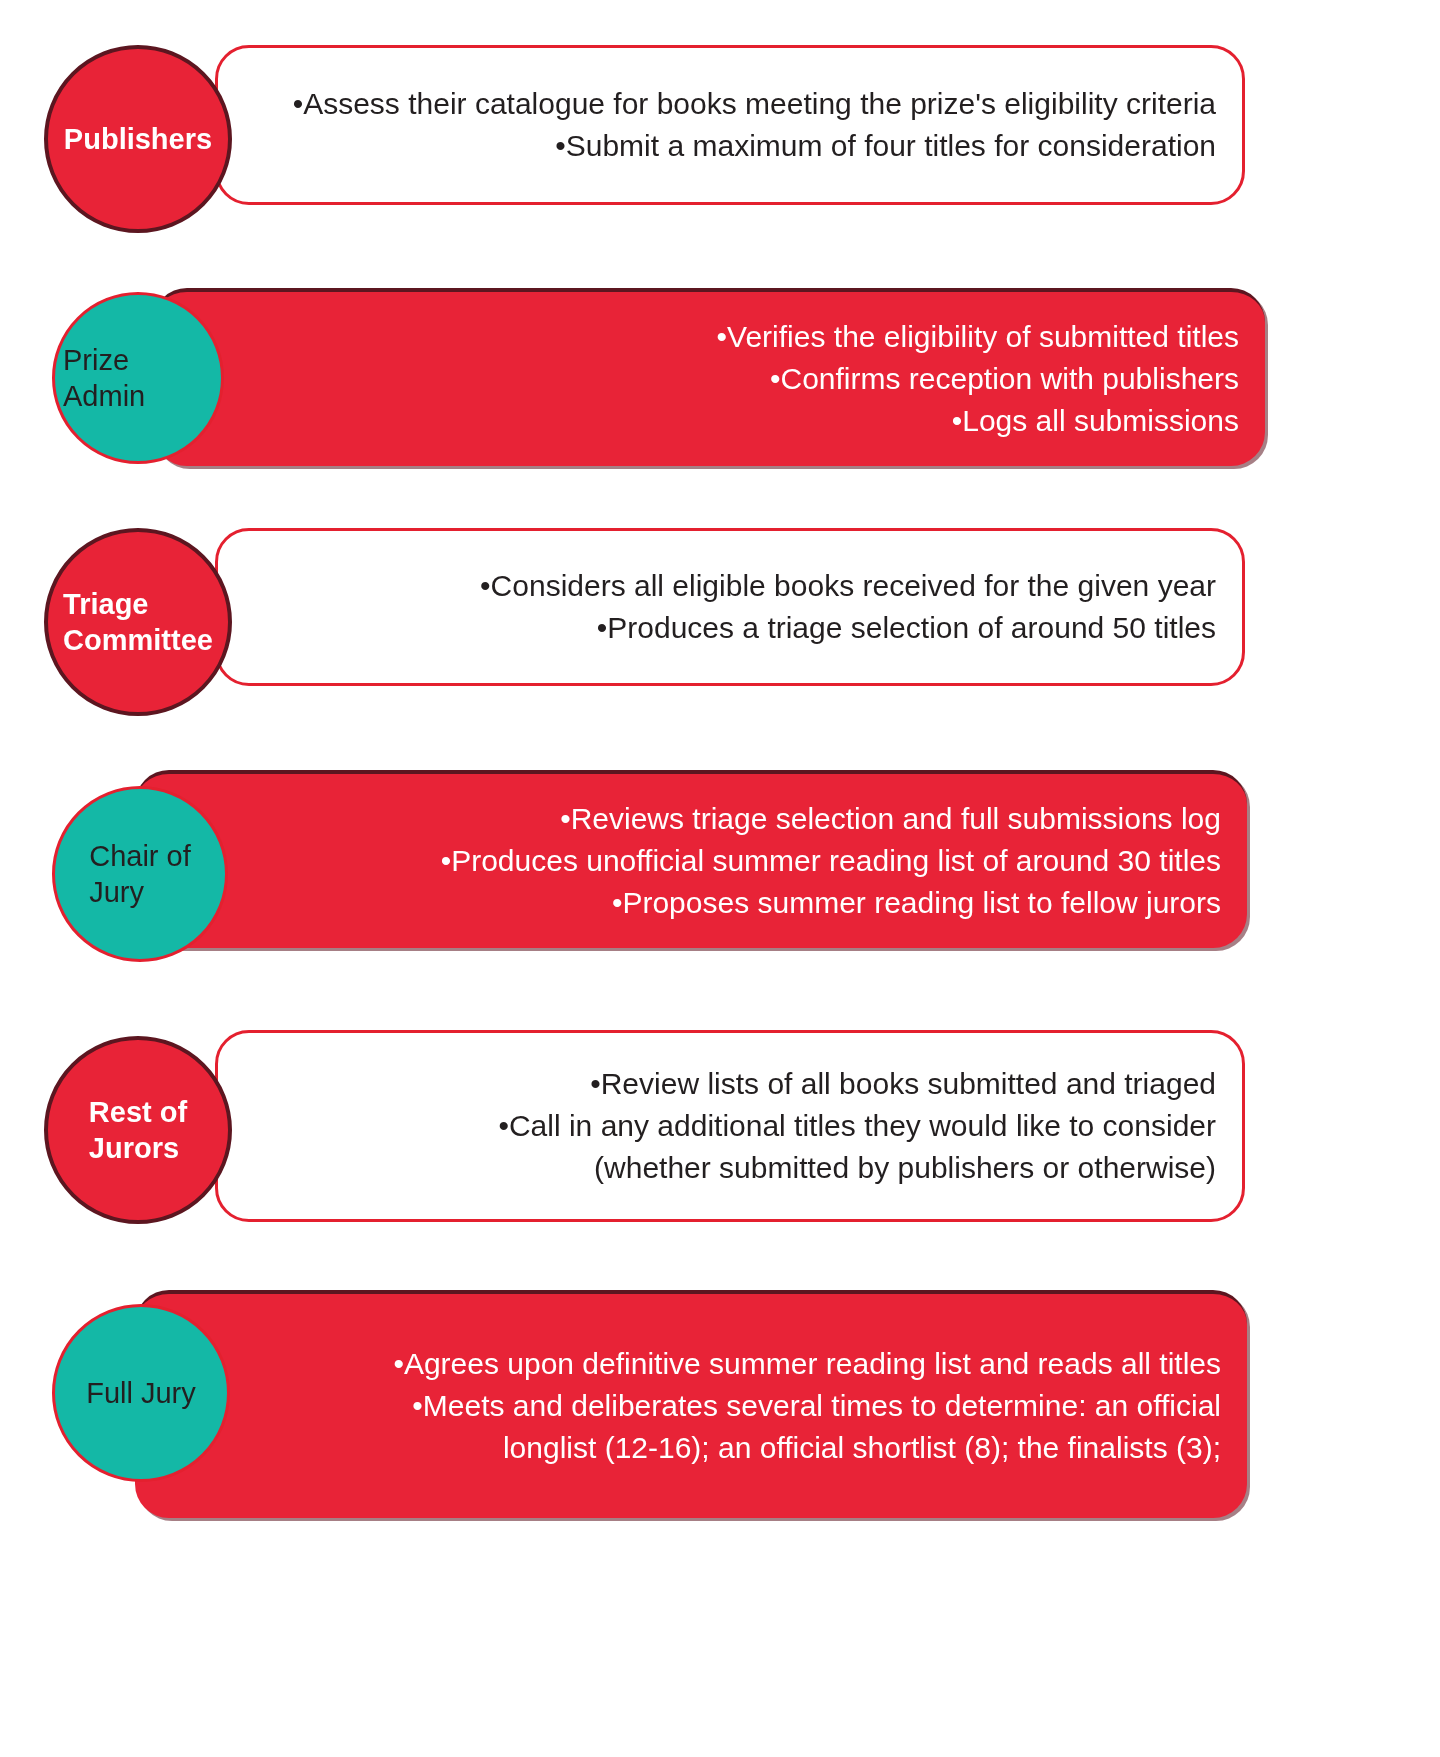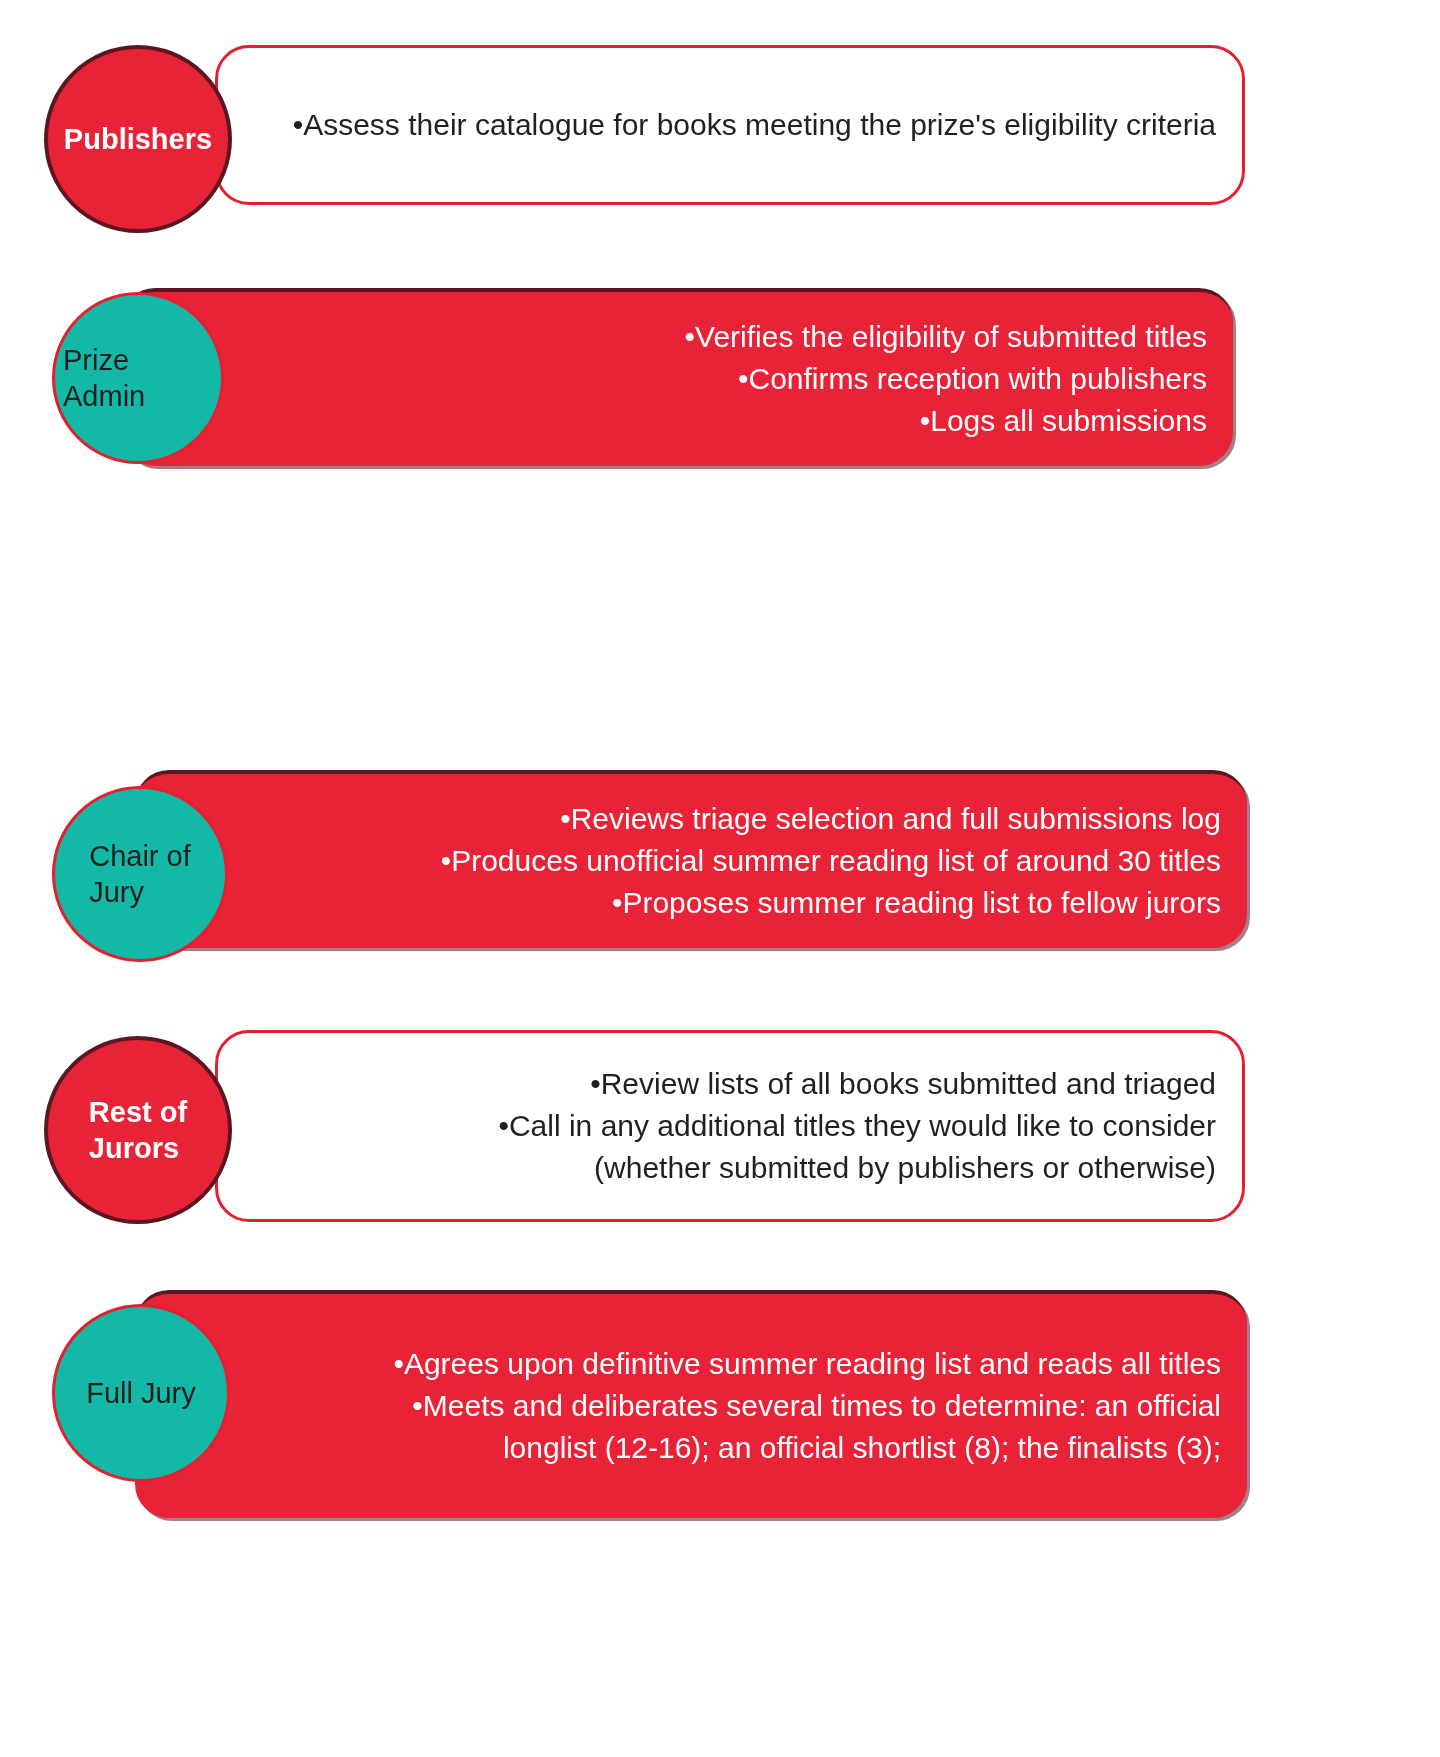--- a/index.html
+++ b/index.html
@@ -104,21 +104,21 @@
 
   
 
   
   #row-1 { top: 45px; height: 185px; }
   #row-1 .bar   { left: 215px; width: 1030px; height: 160px; }
   #row-1 .circle{ left: 44px; top: 0px; width: 188px; height: 188px; }
 
   
   #row-2 { top: 288px; height: 185px; }
-  #row-2 .bar   { left: 121px; width: 1112px; height: 178px; }
+  #row-2 .bar   { left: 153px; width: 1112px; height: 178px; }
   #row-2 .circle{ left: 52px; top: 4px; width: 172px; height: 172px; }
 
   
   #row-3 { top: 528px; height: 185px; }
   #row-3 .bar   { left: 215px; width: 1030px; height: 158px; }
   #row-3 .circle{ left: 44px; top: 0px; width: 188px; height: 188px; }
 
   
   #row-4 { top: 770px; height: 190px; }
   #row-4 .bar   { left: 135px; width: 1112px; height: 178px; }
@@ -136,40 +136,55 @@
 </style>
 </head>
 <body>
 
 <div id="diagram">
 
   <div class="row" id="row-1">
     <div class="bar light">
       <div class="bar-text">
         <span class="line">•Assess their catalogue for books meeting the prize's eligibility criteria</span>
+        <span class="line">•Submit a maximum of four titles for consideration</span>
       </div>
     </div>
     <div class="circle filled">
       <span class="circle-label">Publishers</span>
     </div>
   </div>
 
   <div class="row" id="row-2">
     <div class="bar solid">
       <div class="bar-text">
         <span class="line">•Verifies the eligibility of submitted titles</span>
         <span class="line">•Confirms reception with publishers</span>
         <span class="line">•Logs all submissions</span>
       </div>
     </div>
     <div class="circle outline">
       <span class="circle-label">Prize Admin</span>
     </div>
   </div>
 
+  <div class="row" id="row-3">
+    <div class="bar light">
+      <div class="bar-text">
+        <span class="line">•Considers all eligible books received for the given year</span>
+        <span class="line">•Produces a triage selection of around 50 titles</span>
+      </div>
+    </div>
+    <div class="circle filled">
+      <span class="circle-label">
+        <span>Triage</span><br>
+        <span>Committee</span>
+      </span>
+    </div>
+  </div>
 
   <div class="row" id="row-4">
     <div class="bar solid">
       <div class="bar-text">
         <span class="line">•Reviews triage selection and full submissions log</span>
         <span class="line">•Produces unofficial summer reading list of around 30 titles</span>
         <span class="line">•Proposes summer reading list to fellow jurors</span>
       </div>
     </div>
     <div class="circle outline">

